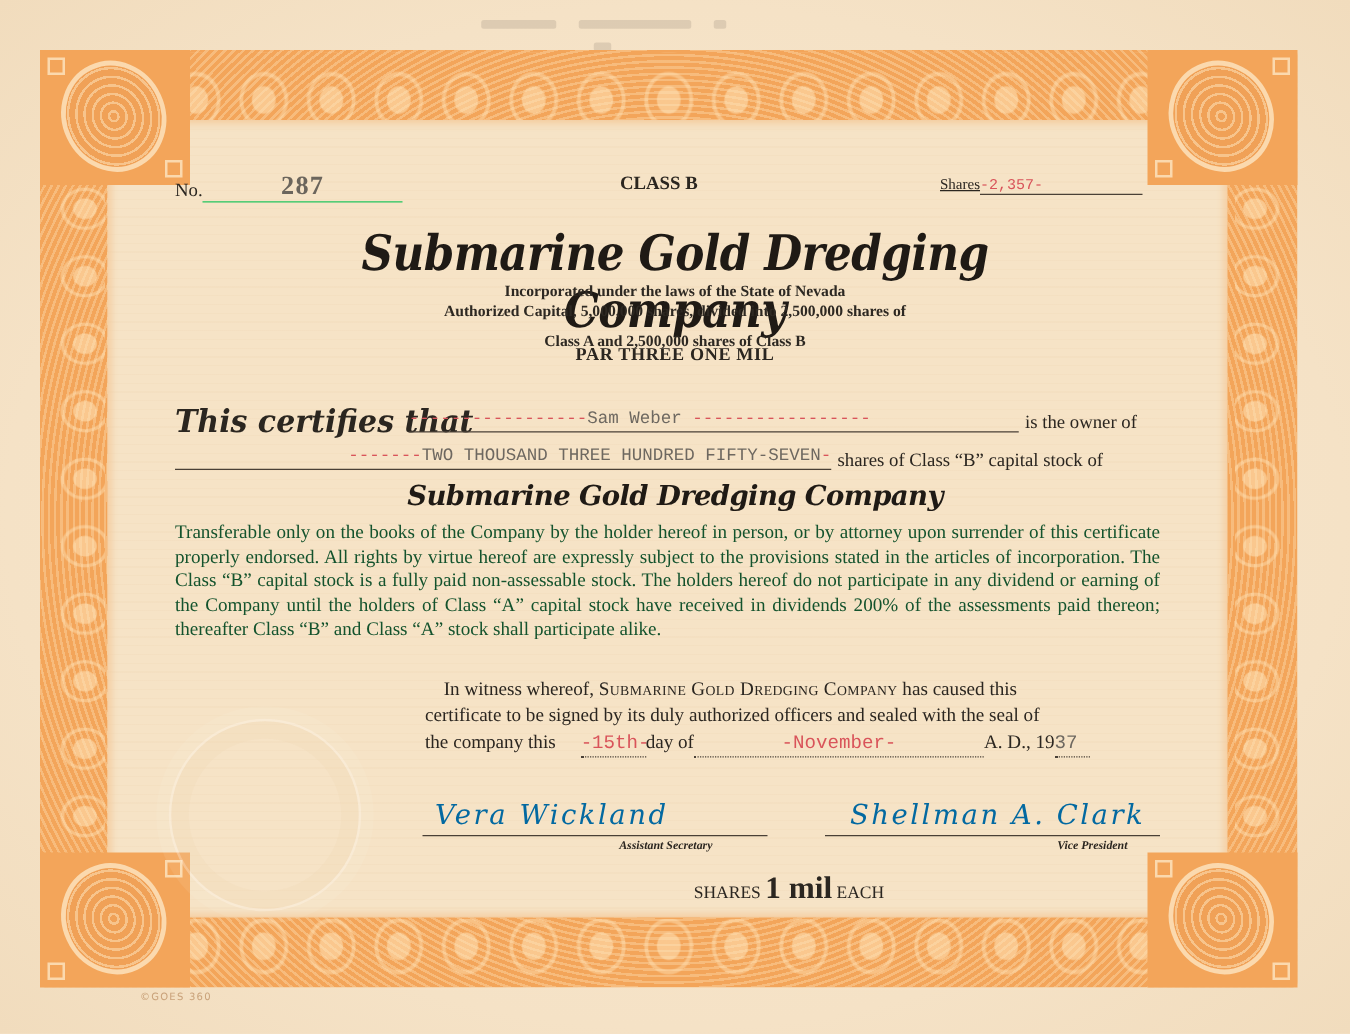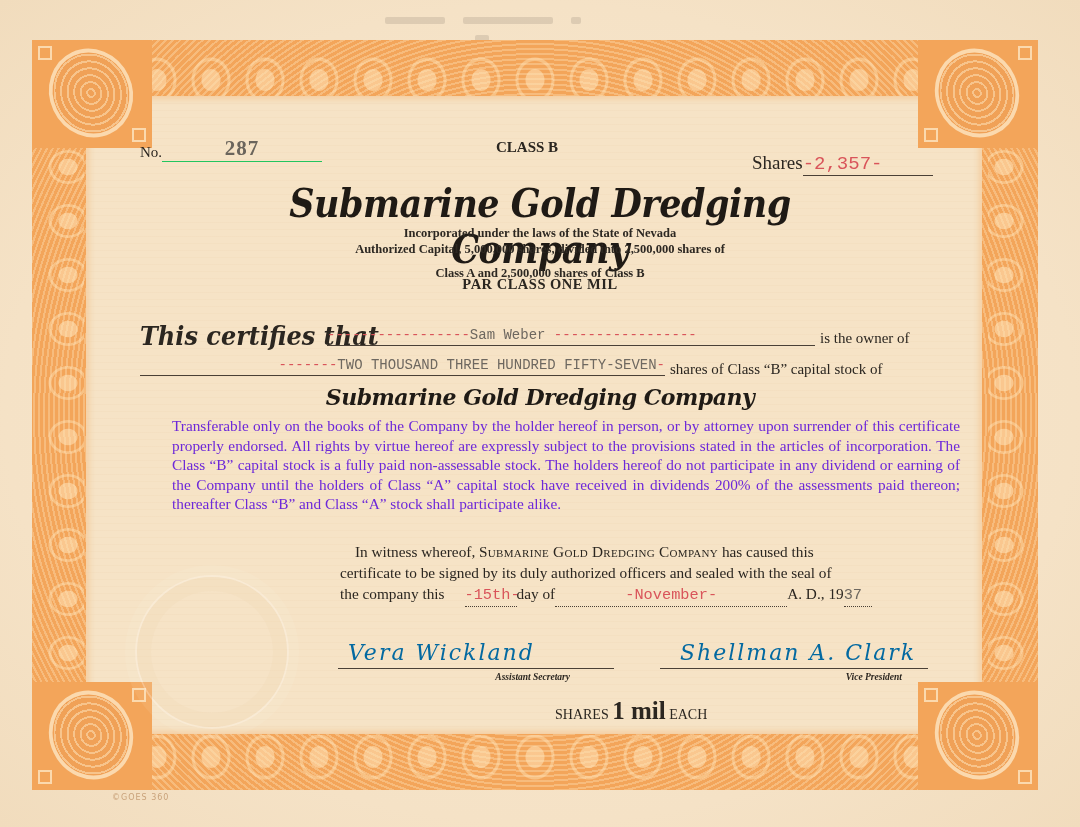--- a/index.html
+++ b/index.html
@@ -71,21 +71,21 @@
   .corner .sq { position:absolute; width:14px; height:14px; border:2px solid #fbd9ae; box-sizing:border-box; }
 
   .printer-mark { position:absolute; left:112px; top:793px; font-family:"DejaVu Sans",sans-serif; font-size:8px; color:#c9a27a; letter-spacing:1px; }
 
   
   .content { position:absolute; left:0; top:0; width:1080px; height:827px; }
   .hdr-no { position:absolute; left:140px; top:138px; font-size:15px; }
   .hdr-no .line { display:inline-block; width:160px; border-bottom:1px solid #22c55e; text-align:center; position:relative; top:-2px;}
   .hdr-no .num { font-family:"Liberation Serif",serif; font-size:21px; color:#6b655c; font-weight:bold; letter-spacing:1px; }
   .hdr-class { position:absolute; left:496px; top:139px; font-size:15px; font-weight:bold; }
-  .hdr-shares { position:absolute; left:752px; top:152px; font-size:19px; }
+  .hdr-shares { position:absolute; left:752px; top:140px; font-size:12px;text-decoration:underline; }
   .hdr-shares .line { display:inline-block; width:130px; border-bottom:1px solid #4a4036; }
   .typed-red { font-family:"Liberation Mono","DejaVu Sans Mono",monospace; color:#d9545a; }
   .typed-gray { font-family:"Liberation Mono","DejaVu Sans Mono",monospace; color:#6e6860; }
 
   .title-blackletter {
     font-family:"DejaVu Serif",serif; font-weight:bold; color:#1f1a15;
     letter-spacing:-0.5px;
   }
   .main-title { position:absolute; left:255px; top:180px; width:570px; text-align:center; font-size:35px; transform:scaleY(1.12); transform-origin:top center; font-style:italic;}
   .sub { position:absolute; left:280px; width:520px; text-align:center; font-size:12.5px; font-weight:bold; color:#2d2822; }
@@ -94,21 +94,21 @@
   .sub.l3 { top:266px; }
   .par { position:absolute; left:280px; top:276px; width:520px; text-align:center; font-size:14.5px; font-weight:bold; letter-spacing:.5px;}
 
   .certifies { position:absolute; left:140px; top:322px; font-size:24px; font-weight:bold; font-style:italic; font-family:"DejaVu Serif",serif; transform:scaleY(1.05);}
   .owner-line { position:absolute; left:327px; top:327px; width:488px; border-bottom:1px solid #4a4036; height:18px; font-size:14px; white-space:nowrap; overflow:hidden;}
   .owner-suffix { position:absolute; left:820px; top:330px; font-size:15px; }
   .shares-line { position:absolute; left:140px; top:357px; width:525px; border-bottom:1px solid #4a4036; height:18px; font-size:14px; text-align:right; white-space:nowrap; overflow:hidden;}
   .shares-suffix { position:absolute; left:670px; top:361px; font-size:15px; }
   .company-2 { position:absolute; left:300px; top:384px; width:480px; text-align:center; font-size:22px; font-style:italic; }
 
-  .legal { position:absolute; left:140px; top:416px; width:788px; font-size:15.3px; line-height:19.5px; text-align:justify; color:#6d28d9;margin-left:32px; }
+  .legal { position:absolute; left:140px; top:416px; width:788px; font-size:15.3px; line-height:19.5px; text-align:justify; color:#14532d; }
   .legal p { margin:0; }
 
   .witness { position:absolute; left:340px; top:541px; width:588px; font-size:15.3px; line-height:21px; }
   .witness .sc { font-variant:small-caps; letter-spacing:.3px; }
   .witness .indent { padding-left:15px; }
   .date-line { display:inline-block; border-bottom:1px dotted #4a4036; text-align:center; }
   .d-day { width:52px;margin-left:20px; }
   .d-month { width:232px; }
   .d-year { width:28px; text-align:left;}
 
@@ -175,21 +175,21 @@
   </div>
   <div class="hdr-class">CLASS B</div>
   <div class="hdr-shares">
     <span>Shares</span><span class="line"><span class="typed-red">-2,357-</span></span>
   </div>
 
   <div class="main-title title-blackletter">Submarine Gold Dredging Company</div>
   <div class="sub l1">Incorporated under the laws of the State of Nevada</div>
   <div class="sub l2">Authorized Capital, 5,000,000 shares, divided into 2,500,000 shares of</div>
   <div class="sub l3">Class A and 2,500,000 shares of Class B</div>
-  <div class="par">PAR CLASS ONE MIL</div>
+  <div class="par">PAR THREE ONE MIL</div>
 
   <div class="certifies">This certifies that</div>
   <div class="owner-line">
     <span class="typed-red">-----------------</span><span class="typed-gray">Sam Weber</span><span class="typed-red"> -----------------</span>
   </div>
   <div class="owner-suffix">is the owner of</div>
 
   <div class="shares-line">
     <span class="typed-red">-------</span><span class="typed-gray">TWO THOUSAND THREE HUNDRED FIFTY-SEVEN</span><span class="typed-red">-</span>
   </div>

